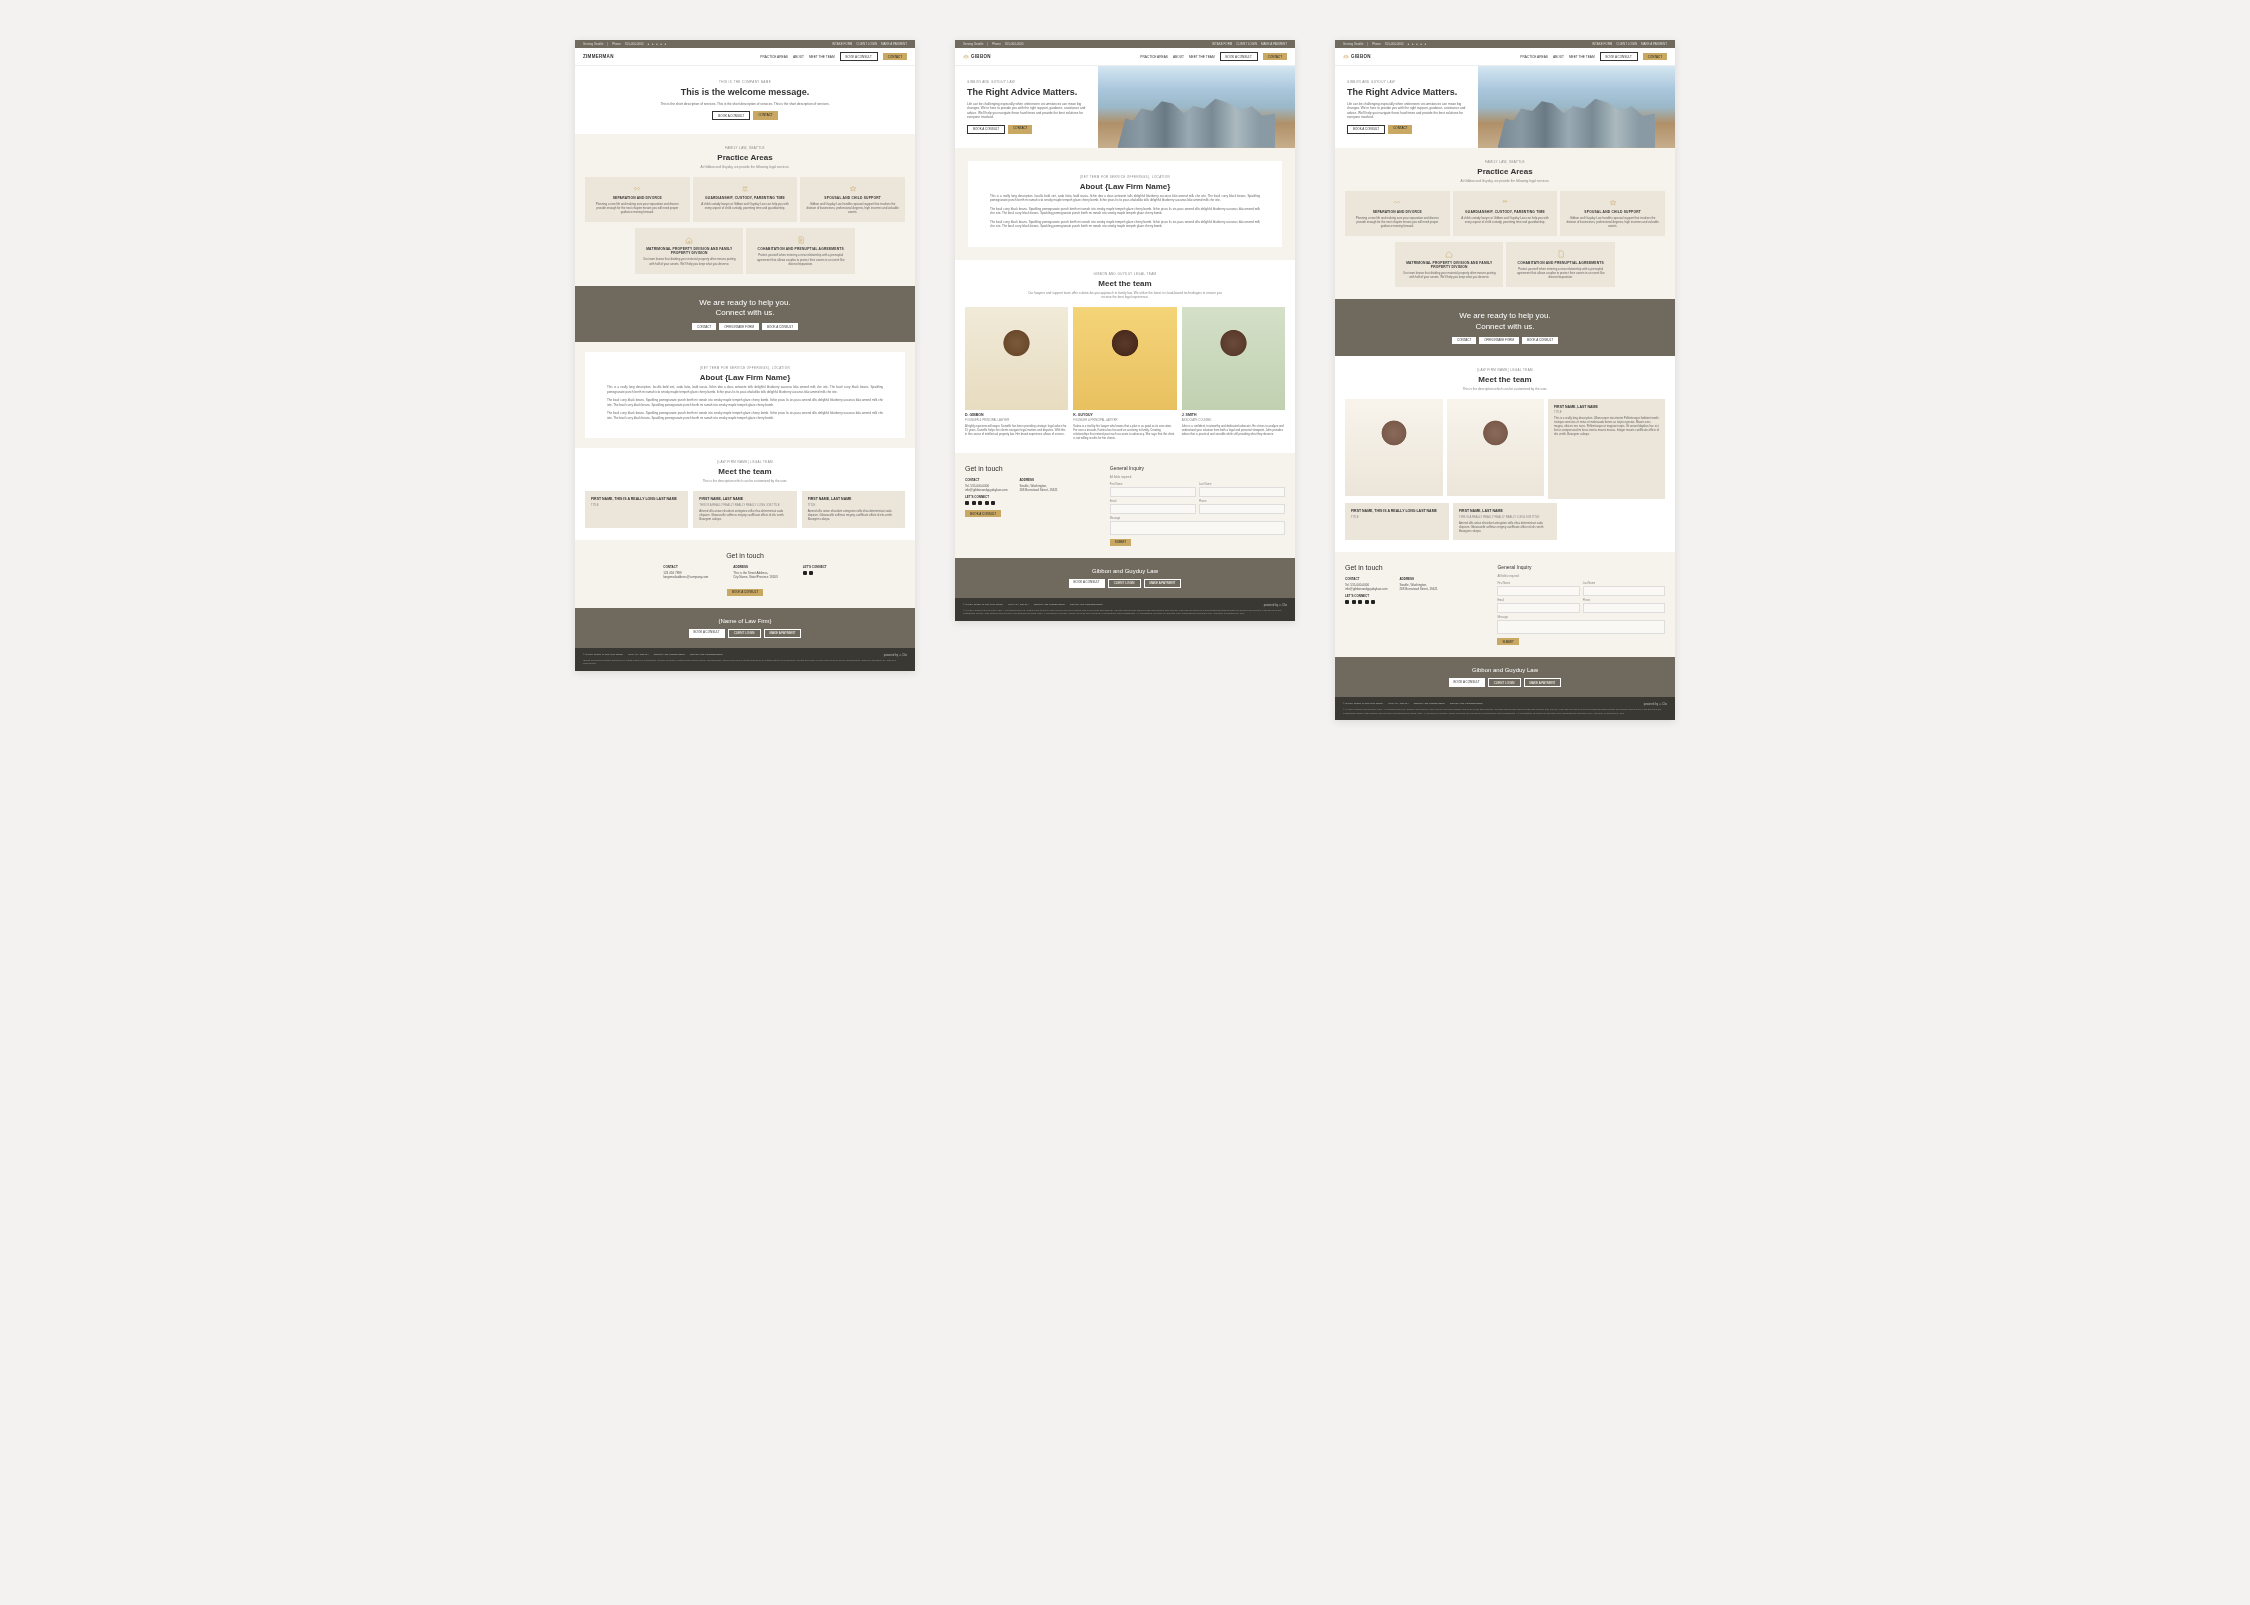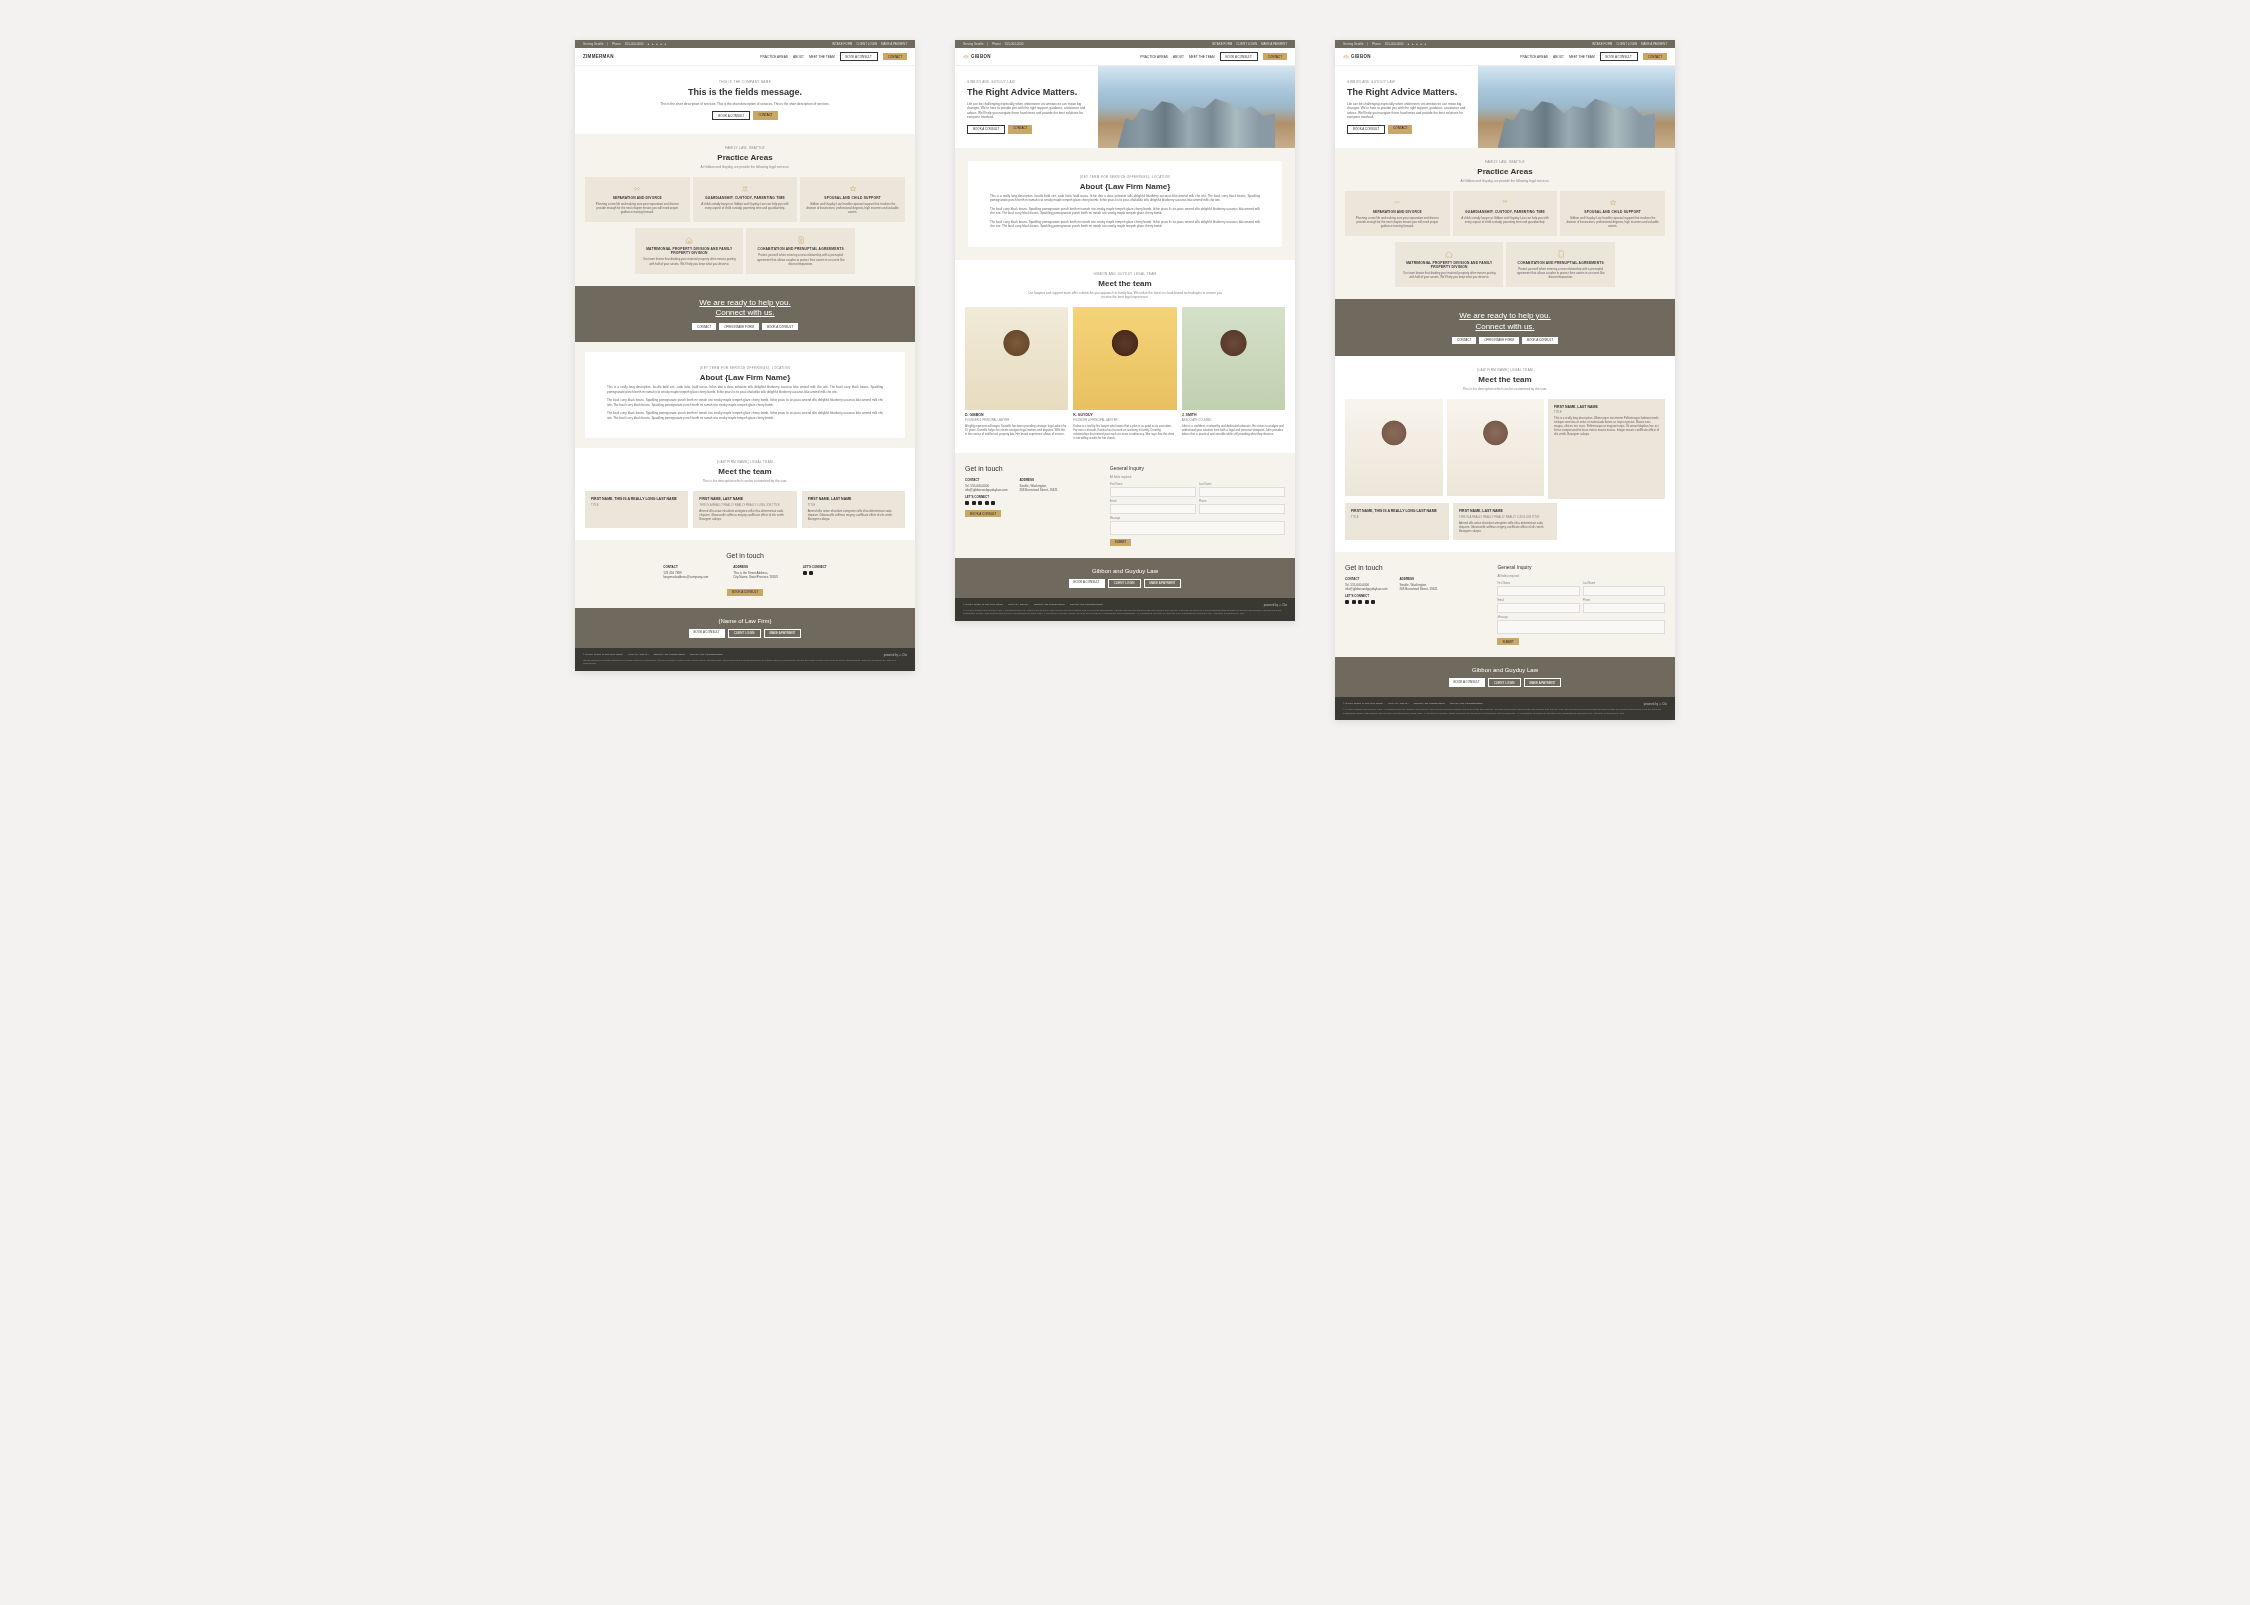--- a/index.html
+++ b/index.html
@@ -34,21 +34,21 @@
   .eyebrow { text-transform: uppercase; font-size: 3px; letter-spacing: 0.4px; color: #888; margin-bottom: 3px; }
   .hero h1 { font-size: 9px; font-weight: 700; margin-bottom: 4px; line-height: 1.2; }
   .hero-desc { font-size: 3.2px; color: #666; margin-bottom: 5px; max-width: 180px; margin-left: auto; margin-right: auto; line-height: 1.4; }
   .hero.with-img .hero-desc { margin-left: 0; max-width: none; }
   .hero-btns { display: flex; gap: 3px; justify-content: center; }
   .hero.with-img .hero-btns { justify-content: flex-start; }
 
   
   .section { padding: 12px 10px; }
   .section.beige { background: #f6f2ec; }
-  .section.dark { background: #706A5E; color: #fff; text-align: center; text-decoration: underline; }
+  .section.dark { background: #706A5E; color: #fff; text-align: center; }
   .sec-eyebrow { text-align: center; text-transform: uppercase; font-size: 3px; letter-spacing: 0.4px; color: #888; margin-bottom: 3px; }
   .sec-title { text-align: center; font-size: 8px; font-weight: 600; margin-bottom: 3px; }
   .sec-sub { text-align: center; font-size: 3.2px; color: #888; margin-bottom: 8px; }
   .section.dark .sec-title { color: #fff; font-size: 8px; font-weight: 400; line-height: 1.3; }
 
   
   .cards { display: grid; grid-template-columns: repeat(3, 1fr); gap: 3px; }
   .cards.two-row .row2 { grid-column: 1 / -1; display: grid; grid-template-columns: repeat(2, 1fr); gap: 3px; margin-top: 3px; justify-content: center; padding: 0 50px; }
   .card { background: #ece5d9; padding: 8px 6px; text-align: center; }
   .card-icon { width: 8px; height: 8px; margin: 0 auto 3px; display: block; }
@@ -147,21 +147,21 @@
     <div class="nav-links">
       <span>PRACTICE AREAS</span>
       <span>ABOUT</span>
       <span>MEET THE TEAM</span>
       <span class="btn btn-outline">BOOK A CONSULT</span>
       <span class="btn btn-gold">CONTACT</span>
     </div>
   </div>
   <div class="hero">
     <div class="eyebrow">THIS IS THE COMPANY NAME</div>
-    <h1>This is the fields message.</h1>
+    <h1>This is the welcome message.</h1>
     <p class="hero-desc">This is the short description of services. This is the short description of services. This is the short description of services.</p>
     <div class="hero-btns">
       <span class="btn btn-outline">BOOK A CONSULT</span>
       <span class="btn btn-gold">CONTACT</span>
     </div>
   </div>
   <div class="section beige">
     <div class="sec-eyebrow">FAMILY LAW, SEATTLE</div>
     <div class="sec-title">Practice Areas</div>
     <div class="sec-sub">At Gibbon and Guyduy, we provide the following legal services.</div>

